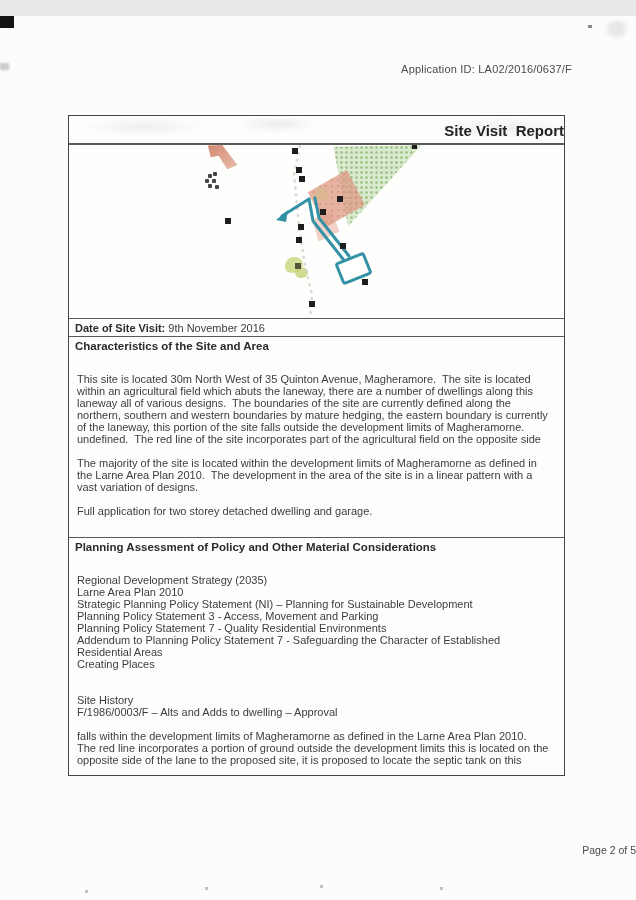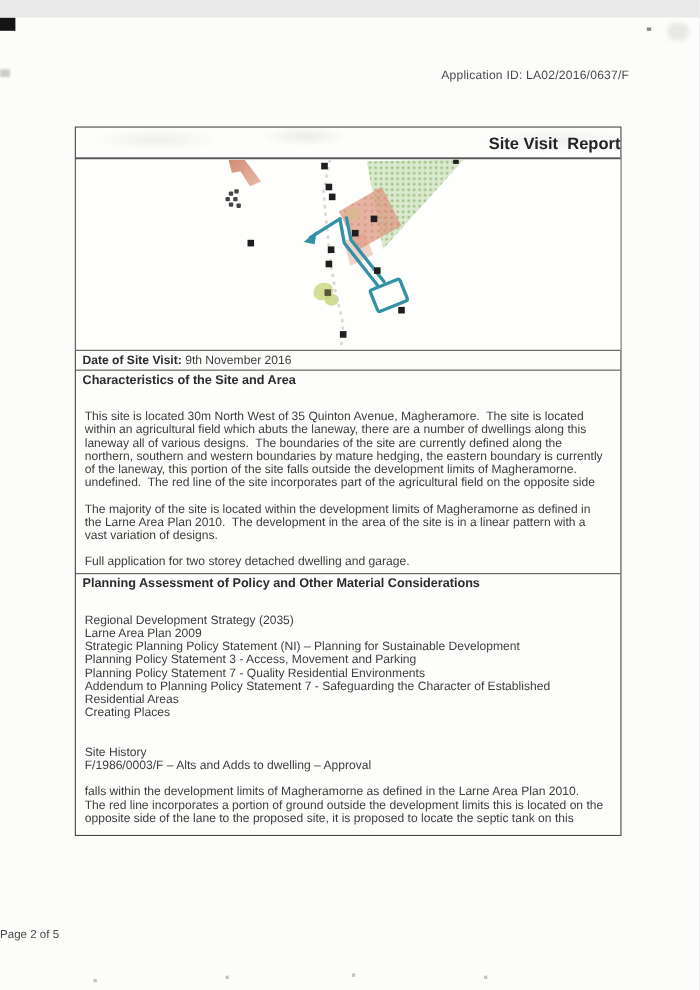--- a/index.html
+++ b/index.html
@@ -31,21 +31,21 @@
   .app-id {
     position: absolute;
     top: 47px; right: 64px;
     font-size: 11px;
     color: #4a4a4a;
     letter-spacing: 0.2px;
   }
   .footer {
     position: absolute;
     top: 828px; left: 0; width: 636px;
-    text-align: left;
+    text-align: right;
     font-size: 10.5px;
     color: #4a4a4a;
   }
 
   
   .report-table {
     position: absolute;
     left: 68px; top: 99px;
     width: 497px;
     border: 1.6px solid #474747;
@@ -73,21 +73,21 @@
     padding: 3px 6px 2px 6px;
   }
   .row.noline { border-bottom: none; }
   .date-row { font-size: 11px; padding: 3px 6px 2px 6px; }
   .date-row .lbl { font-weight: bold; color: #2b2b2b; }
   .date-row .val { color: #3d3d3d; }
 
   .body-cell {
     font-size: 11px;
     line-height: 12px;
-    padding: 7px 7px 4px 8px;
+    padding: 7px 7px 20px 8px;
     color: #3d3d3d;
   }
   .body-cell div { white-space: pre; min-height: 12px; }
   .body-cell.b1 { border-bottom: 1px solid #5a5a5a; }
   .body-cell.b2 { padding-bottom: 9px; }
   .planning-head { border-bottom: none; }
 
   
   .map-cell {
     position: relative;
@@ -240,21 +240,21 @@
         <div>vast variation of designs.</div>
         <div>&nbsp;</div>
         <div>Full application for two storey detached dwelling and garage.</div>
       </div>
 
     <div class="row subhead planning-head noline">Planning Assessment of Policy and Other Material Considerations</div>
 
     <div class="body-cell b2">
         <div>&nbsp;</div>
         <div>Regional Development Strategy (2035)</div>
-        <div>Larne Area Plan 2009</div>
+        <div>Larne Area Plan 2010</div>
         <div>Strategic Planning Policy Statement (NI) – Planning for Sustainable Development</div>
         <div>Planning Policy Statement 3 - Access, Movement and Parking</div>
         <div>Planning Policy Statement 7 - Quality Residential Environments</div>
         <div>Addendum to Planning Policy Statement 7 - Safeguarding the Character of Established</div>
         <div>Residential Areas</div>
         <div>Creating Places</div>
         <div>&nbsp;</div>
         <div>&nbsp;</div>
         <div>Site History</div>
         <div>F/1986/0003/F – Alts and Adds to dwelling – Approval</div>

